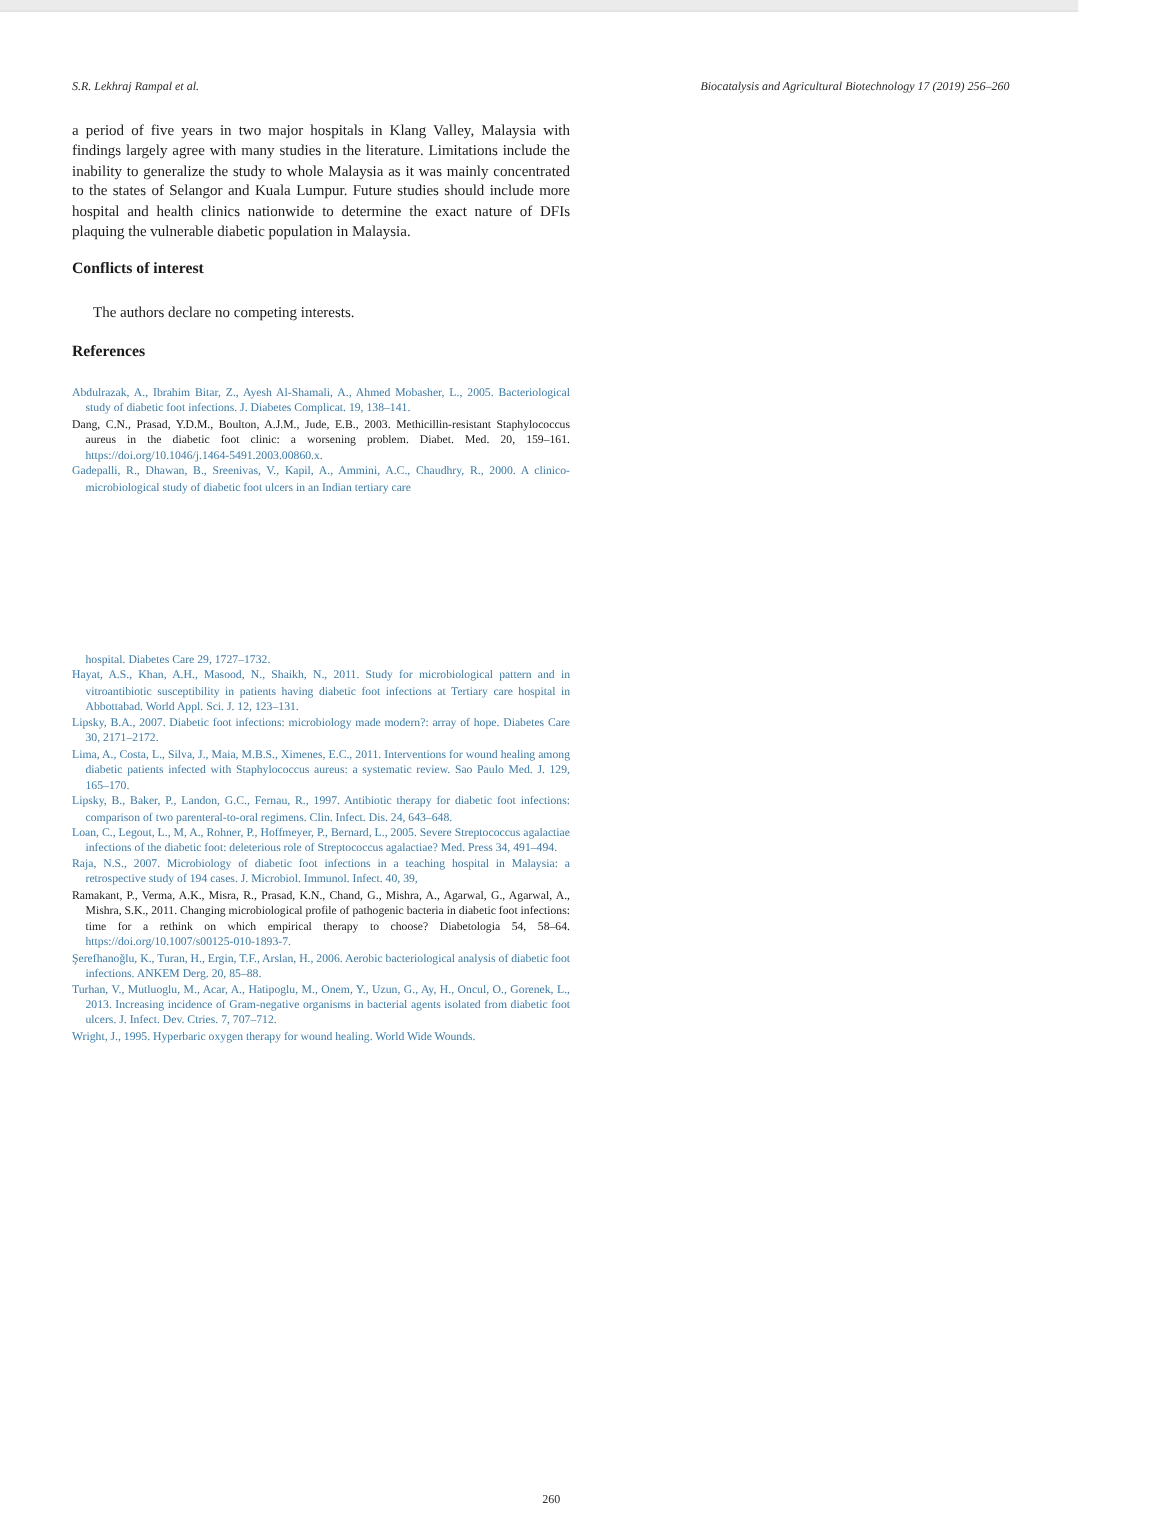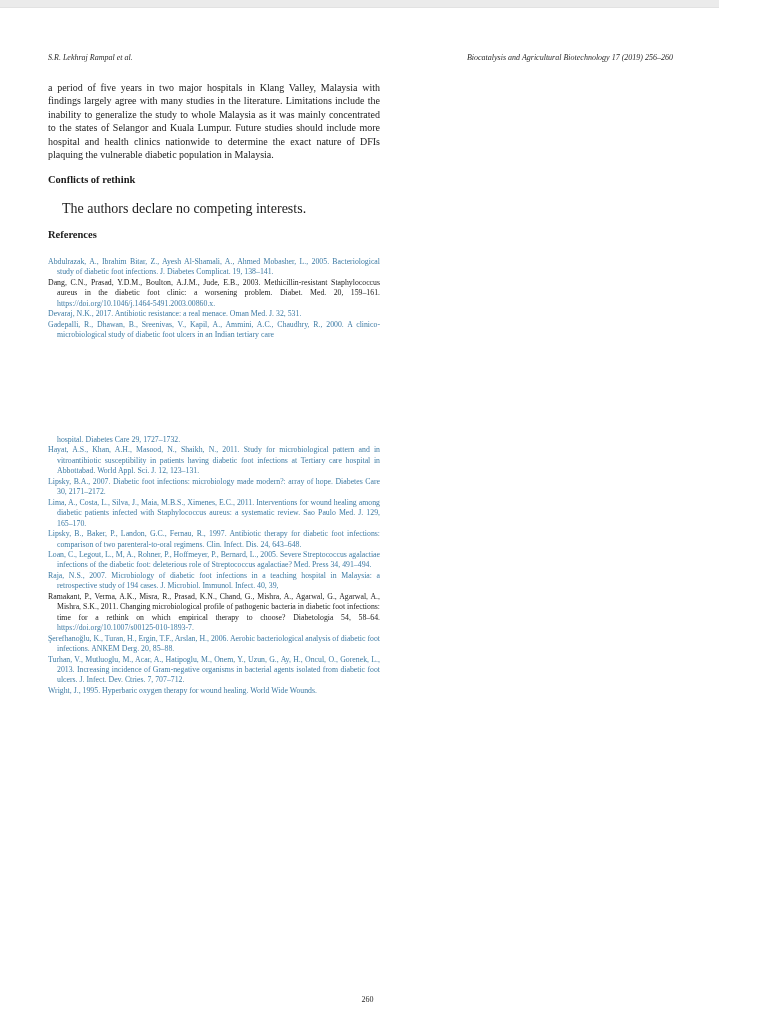--- a/index.html
+++ b/index.html
@@ -43,21 +43,21 @@
     text-justify: inter-word;
   }
   h2.section {
     font-size: 10.5px;
     font-weight: bold;
     margin: 13px 0 16px 0;
     line-height: 12px;
   }
   .plain-par {
     margin: 0;
-    font-size: 14px;
+    font-size: 10px;
     line-height: 13.4px;
     text-indent: 14px;
   }
   .refs { margin: 0; }
   .ref {
     margin: 0;
     font-size: 7.8px;
     line-height: 10.45px;
     text-align: justify;
     text-justify: inter-word;
@@ -85,27 +85,26 @@
   <div class="top-strip"></div>
 
   <div class="running-header">
     <span>S.R. Lekhraj Rampal et al.</span>
     <span>Biocatalysis and Agricultural Biotechnology 17 (2019) 256–260</span>
   </div>
 
   <div class="columns">
     <div class="col">
       <p class="body-par">a period of five years in two major hospitals in Klang Valley, Malaysia with findings largely agree with many studies in the literature. Limitations include the inability to generalize the study to whole Malaysia as it was mainly concentrated to the states of Selangor and Kuala Lumpur. Future studies should include more hospital and health clinics nationwide to determine the exact nature of DFIs plaquing the vulnerable diabetic population in Malaysia.</p>
-      <h2 class="section">Conflicts of rethink</h2>
+      <h2 class="section">Conflicts of interest</h2>
       <p class="plain-par">The authors declare no competing interests.</p>
       <h2 class="section">References</h2>
       <div class="refs" id="refs-left">
           <p class="ref"><span class="ref-link">Abdulrazak, A., Ibrahim Bitar, Z., Ayesh Al-Shamali, A., Ahmed Mobasher, L., 2005. Bacteriological study of diabetic foot infections. J. Diabetes Complicat. 19, 138–141.</span></p>
           <p class="ref"><span class="ref-text">Dang, C.N., Prasad, Y.D.M., Boulton, A.J.M., Jude, E.B., 2003. Methicillin-resistant Staphylococcus aureus in the diabetic foot clinic: a worsening problem. Diabet. Med. 20, 159–161. </span><span class="ref-link">https://doi.org/10.1046/j.1464-5491.2003.00860.x.</span></p>
-          <p class="ref"><span class="ref-link">Devaraj, N.K., 2017. Antibiotic resistance: a real menace. Oman Med. J. 32, 531.</span></p>
           <p class="ref"><span class="ref-link">Gadepalli, R., Dhawan, B., Sreenivas, V., Kapil, A., Ammini, A.C., Chaudhry, R., 2000. A clinico-microbiological study of diabetic foot ulcers in an Indian tertiary care</span></p>
         </div>
     </div>
     <div class="col">
       <div class="refs" id="refs-right">
           <p class="ref continuation"><span class="ref-link">hospital. Diabetes Care 29, 1727–1732.</span></p>
           <p class="ref"><span class="ref-link">Hayat, A.S., Khan, A.H., Masood, N., Shaikh, N., 2011. Study for microbiological pattern and in vitroantibiotic susceptibility in patients having diabetic foot infections at Tertiary care hospital in Abbottabad. World Appl. Sci. J. 12, 123–131.</span></p>
           <p class="ref"><span class="ref-link">Lipsky, B.A., 2007. Diabetic foot infections: microbiology made modern?: array of hope. Diabetes Care 30, 2171–2172.</span></p>
           <p class="ref"><span class="ref-link">Lima, A., Costa, L., Silva, J., Maia, M.B.S., Ximenes, E.C., 2011. Interventions for wound healing among diabetic patients infected with Staphylococcus aureus: a systematic review. Sao Paulo Med. J. 129, 165–170.</span></p>
           <p class="ref"><span class="ref-link">Lipsky, B., Baker, P., Landon, G.C., Fernau, R., 1997. Antibiotic therapy for diabetic foot infections: comparison of two parenteral-to-oral regimens. Clin. Infect. Dis. 24, 643–648.</span></p>

